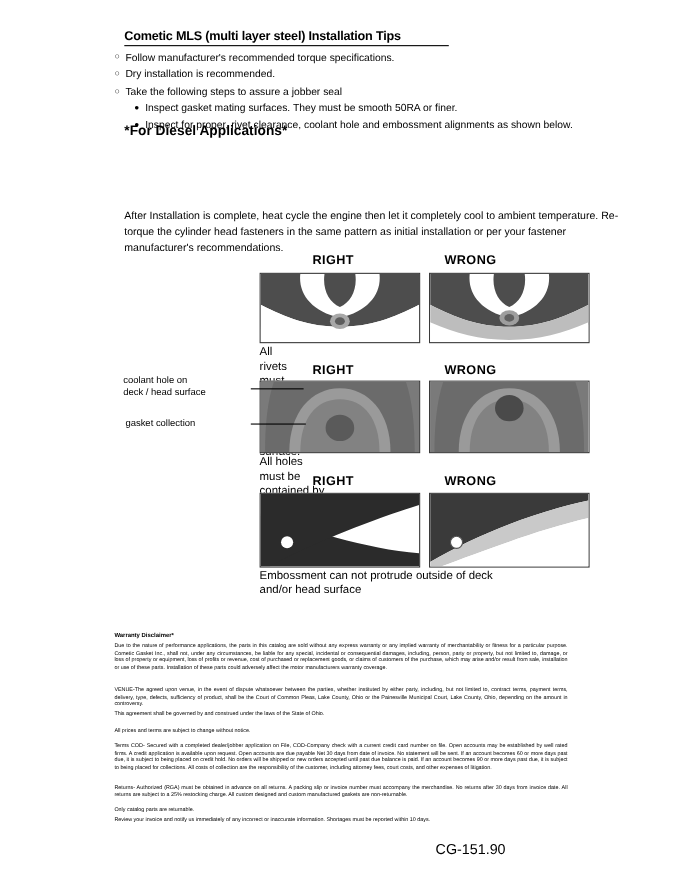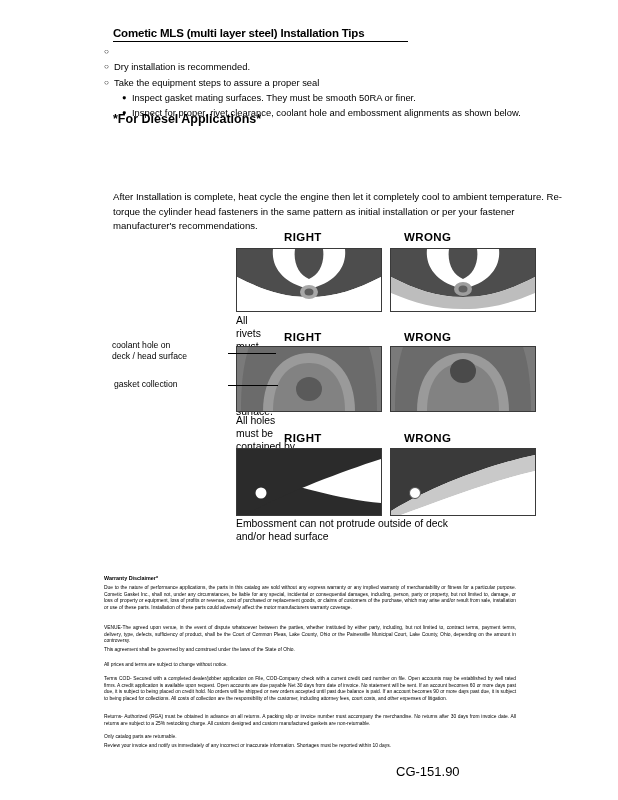--- a/index.html
+++ b/index.html
@@ -135,28 +135,29 @@
 <body>
 
 <div class="page">
 
   <div class="title">Cometic MLS (multi layer steel) Installation Tips</div>
   <div class="title-underline"></div>
 
   <div class="bullet-list">
     <div class="bullet-row">
       <span class="marker">○</span>
+      <span>Follow manufacturer's recommended torque specifications.</span>
     </div>
     <div class="bullet-row">
       <span class="marker">○</span>
       <span>Dry installation is recommended.</span>
     </div>
     <div class="bullet-row">
       <span class="marker">○</span>
-      <span>Take the equipment steps to assure a proper seal</span>
+      <span>Take the following steps to assure a jobber seal</span>
     </div>
     <div class="bullet-row sub">
       <span class="marker">●</span>
       <span>Inspect gasket mating surfaces.  They must be smooth 50RA or finer.</span>
     </div>
     <div class="bullet-row sub">
       <span class="marker">●</span>
       <span>Inspect for proper, rivet clearance, coolant hole and embossment alignments as shown below.</span>
     </div>
   </div>

